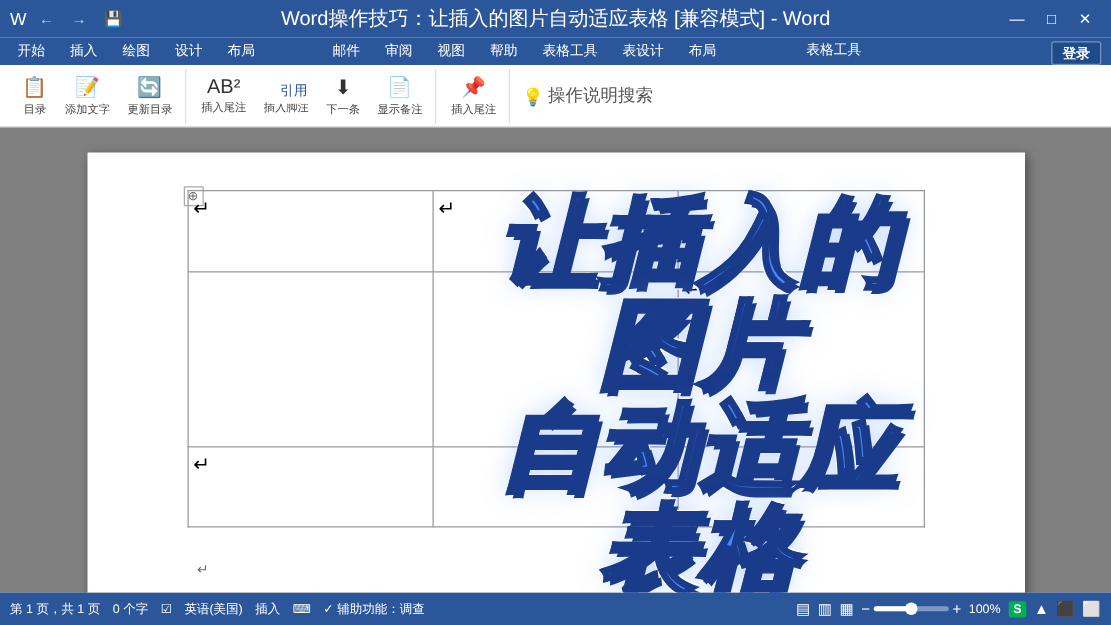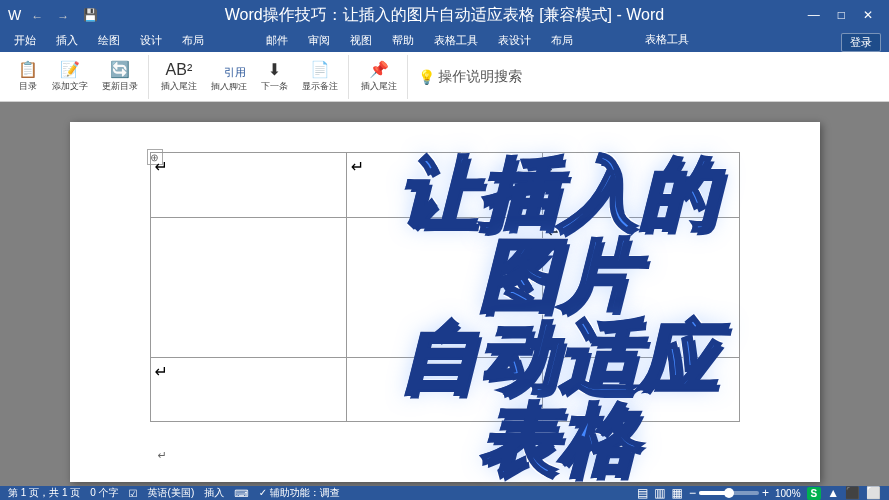--- a/index.html
+++ b/index.html
@@ -92,20 +92,21 @@
       position: absolute;
       right: 8px;
       top: 3px;
       color: #fff;
       font-size: 11px;
       background: #1e4c8a;
       border: 1px solid rgba(255,255,255,0.4);
       padding: 1px 8px;
       cursor: pointer;
       border-radius: 2px;
+      font-weight: bold;
     }
 
     
     #ribbon-toolbar {
       background: #fff;
       height: 50px;
       display: flex;
       align-items: center;
       padding: 0 8px;
       gap: 2px;
@@ -225,21 +226,21 @@
         2px -2px 0 #fff,
         -2px 2px 0 #fff,
         0 0 20px rgba(100,160,255,0.5);
       font-family: Liberation Sans, sans-serif;
       letter-spacing: 2px;
     }
 
     
     #status-bar {
       background: #2b579a;
-      height: 14px;
+      height: 26px;
       display: flex;
       align-items: center;
       padding: 0 8px;
       flex-shrink: 0;
       gap: 10px;
     }
     .status-item {
       color: #fff;
       font-size: 10px;
       white-space: nowrap;

